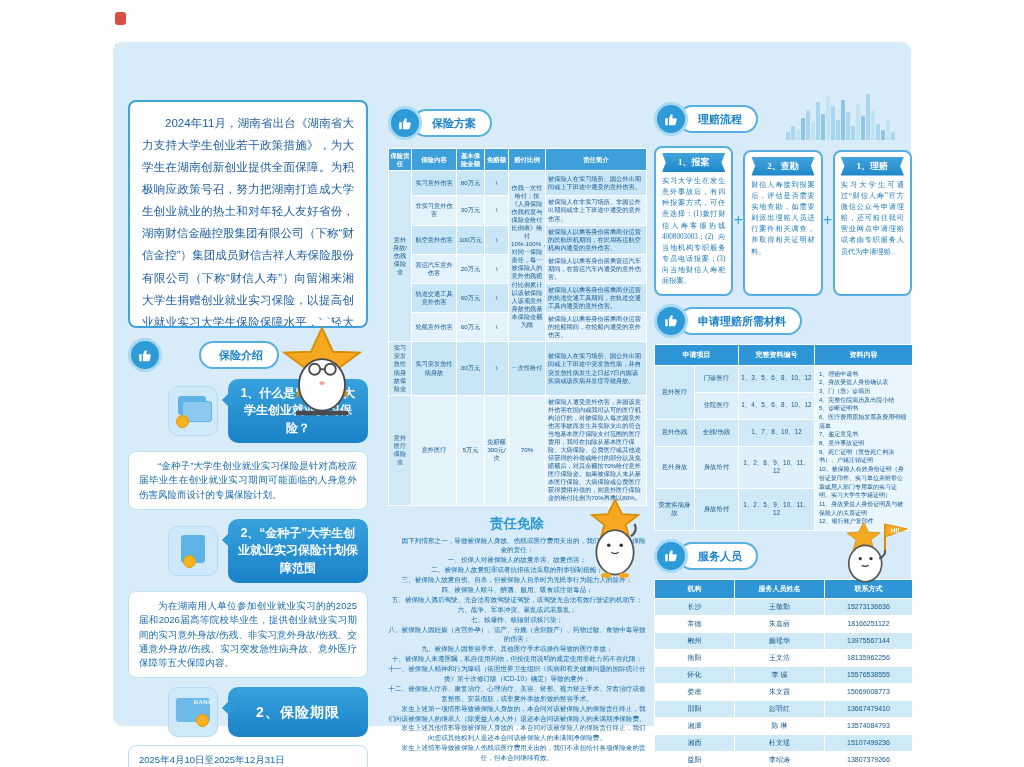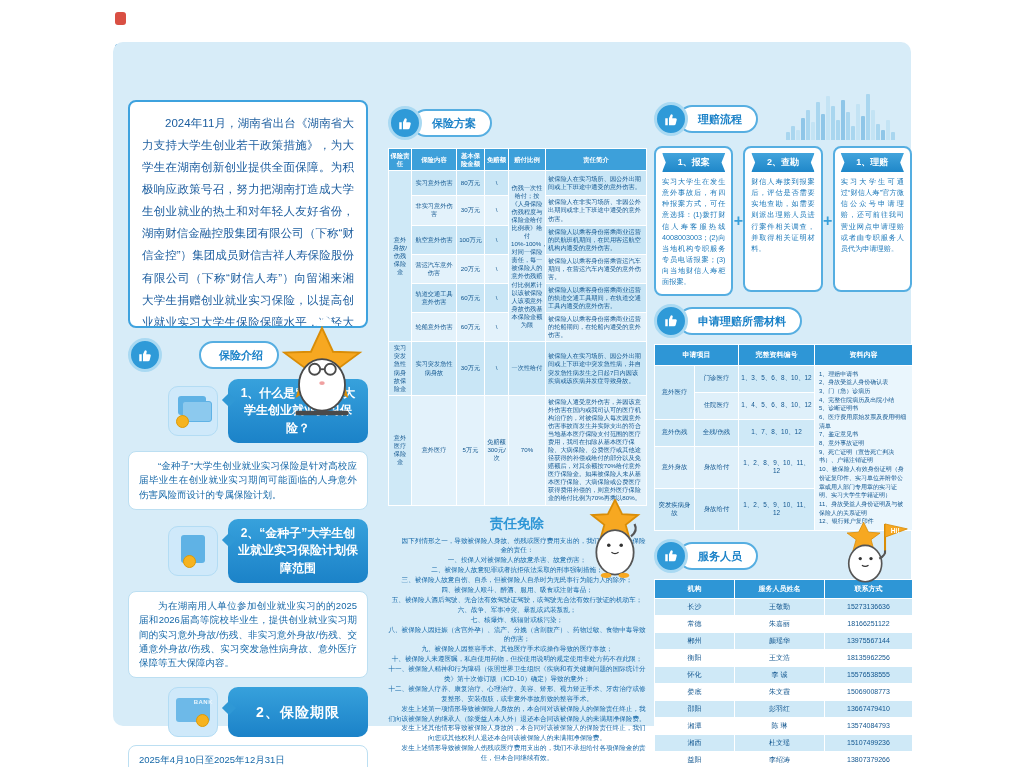--- a/index.html
+++ b/index.html
@@ -58,21 +58,21 @@
   .excl .eline{font-size:6.6px;line-height:1.5;}
   .excl .eline.indent{text-indent:2em;}
   .mascot-think{right:-6px;top:-16px;width:74px;height:80px;}
 
   
   .claims-head{position:relative;}
   .skyline{position:absolute;left:132px;top:-8px;width:128px;height:44px;display:flex;align-items:flex-end;gap:1px;}
   .skyline i{display:block;width:4px;background:#a9d6ef;border-radius:1px 1px 0 0;}
   .skyline i:nth-child(3n){background:#c3e3f4;}
   .skyline i:nth-child(4n){background:#8fc6e8;}
-  .steps{display:flex;align-items:flex-start;margin-top:12px;}
+  .steps{display:flex;align-items:flex-end;margin-top:12px;font-family:Liberation Serif, serif;}
   .step{flex:1;background:#fff;border:2px solid #55aee1;border-radius:8px;position:relative;padding:24px 6px 6px 6px;min-height:112px;}
   .ribbon{position:absolute;top:5px;left:50%;transform:translateX(-50%);width:84%;background:linear-gradient(180deg,#42a4dc,#1f87c9);color:#fff;font-size:9px;font-weight:bold;text-align:center;padding:3px 0;clip-path:polygon(0 0,100% 0,94% 50%,100% 100%,0 100%,6% 50%);white-space:nowrap;}
   .step p{font-size:7.2px;color:#1b78b9;line-height:1.55;margin:4px 0 0 0;text-align:justify;}
   .plus{align-self:center;color:#3aa0da;font-weight:bold;font-size:16px;width:10px;text-align:center;flex:0 0 auto;z-index:1;}
 
   
   .mid-gap{margin-top:10px;}
   .mat{width:258px;table-layout:fixed;font-size:6.4px;color:#12568f;margin-top:8px;}
   .mat th{background:#2e96d6;color:#fff;font-size:7px;font-weight:bold;padding:5px 2px;border:1px solid #fff;}
   .mat td{border:1px solid #fff;padding:3px 2px;text-align:center;vertical-align:middle;background:#cfe9f7;line-height:1.35;}

